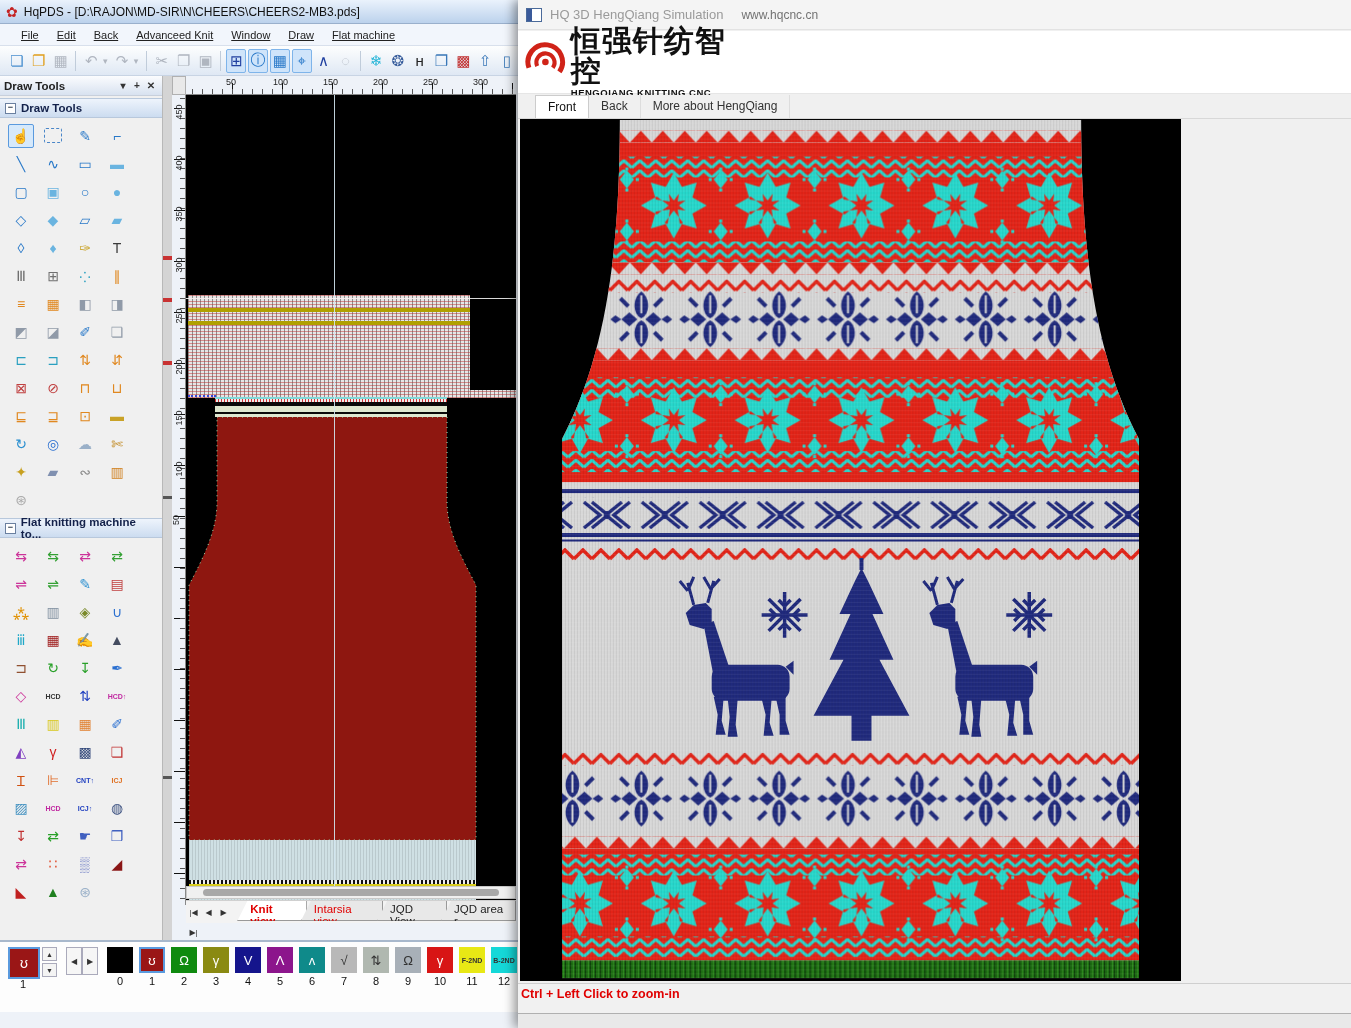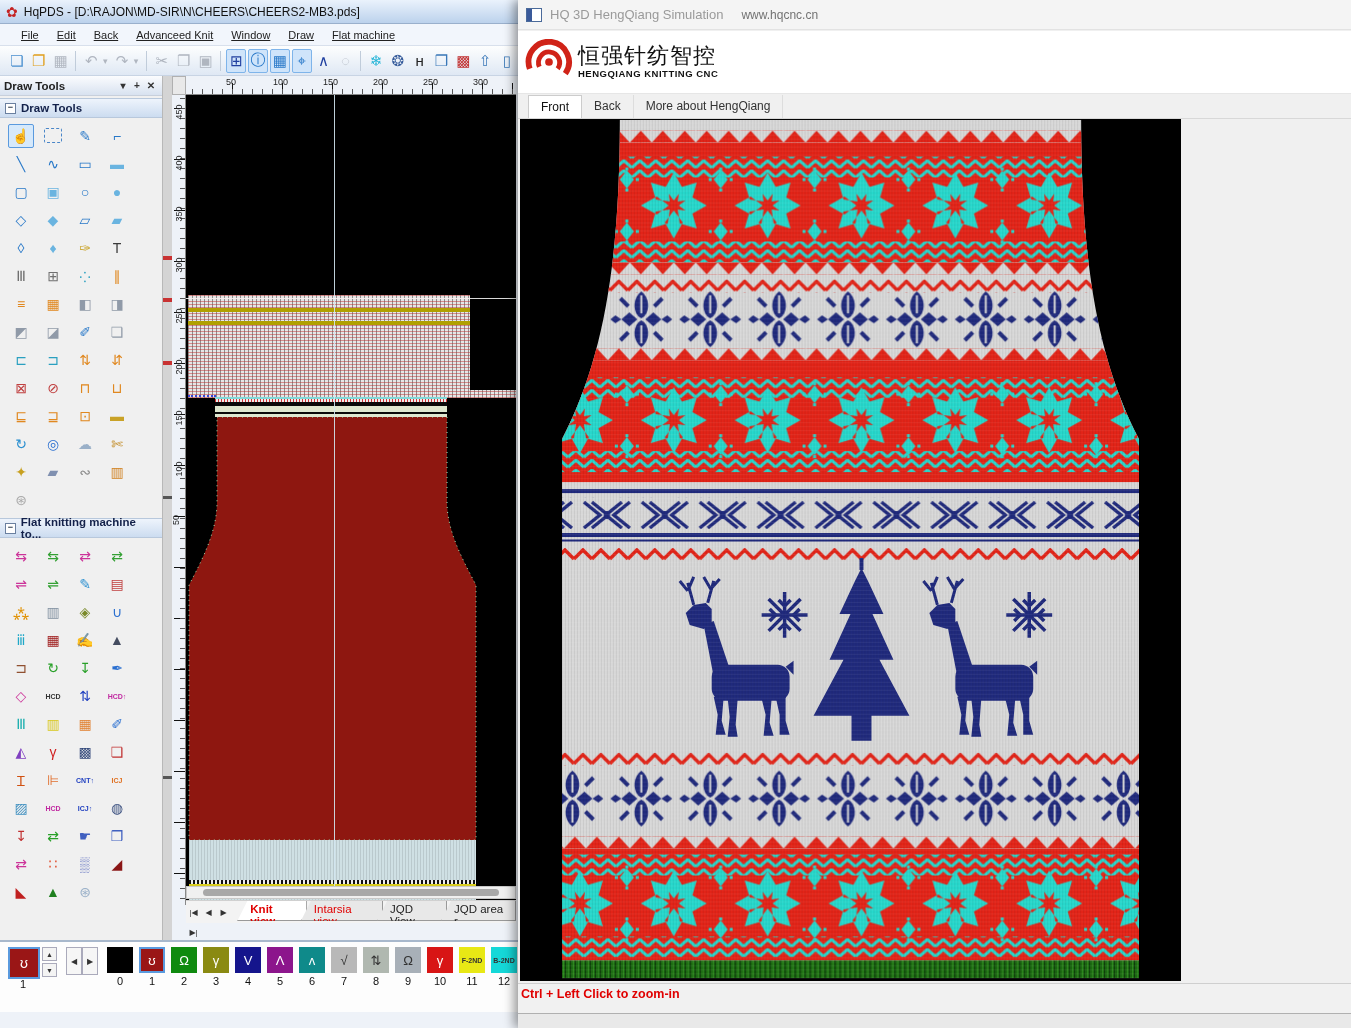--- a/index.html
+++ b/index.html
@@ -108,23 +108,23 @@
   #statusbar{position:absolute;left:0;top:1012px;width:518px;height:16px;background:#f0f0f0;border-top:1px solid #c0c0c0;display:flex;align-items:center;font-size:11.5px;color:#111;box-sizing:border-box;}
   .stseg{padding-left:8px;border-right:1px solid #c0c0c0;height:100%;display:flex;align-items:center;box-sizing:border-box;}
   
   #sim{position:absolute;left:518px;top:0;width:833px;height:1028px;background:#f0f0f0;box-shadow:-4px 0 10px rgba(0,0,0,.4);}
   #sim-titlebar{position:absolute;left:0;top:0;width:833px;height:30px;background:#f4f4f4;border-bottom:1px solid #e2e2e2;display:flex;align-items:center;gap:8px;padding-left:8px;box-sizing:border-box;}
   #sim-ico{width:14px;height:12px;border:1px solid #4a6a9a;background:linear-gradient(90deg,#3a5a9a 35%,#fff 35%);}
   #sim-title{font-size:13px;color:#9a9a9a;}
   #sim-url{font-size:12px;color:#737373;margin-left:10px;}
   #sim-logo{position:absolute;left:0;top:31px;width:833px;height:62px;background:#fff;border-bottom:1px solid #e6e6e6;}
   #logo-box{position:absolute;left:2px;top:2px;width:210px;height:58px;background:#fff;display:flex;align-items:center;gap:4px;padding-left:4px;box-sizing:border-box;}
-  #logo-txt .cn{font-size:22px;font-weight:normal;color:#111;line-height:1;letter-spacing:1px;}
+  #logo-txt .cn{font-size:30px;font-weight:bold;color:#111;line-height:1;letter-spacing:1px;}
   #logo-txt .en{font-size:9.5px;font-weight:bold;color:#111;letter-spacing:.5px;margin-top:1px;}
-  #simtabs{position:absolute;left:0;top:95px;width:833px;height:24px;background:#f0f0f0;border-bottom:1px solid #d8d8d8;display:flex;align-items:stretch;padding-left:10px;box-sizing:border-box;}
+  #simtabs{position:absolute;left:0;top:95px;width:833px;height:24px;background:#f0f0f0;border-bottom:1px solid #d8d8d8;display:flex;align-items:stretch;padding-left:17px;box-sizing:border-box;}
   .stab{font-size:12px;color:#333;padding:4px 12px 0 12px;border-right:1px solid #ddd;}
   .stab.on{background:#fff;border:1px solid #ccc;border-bottom:none;color:#111;}
   #sim-view{position:absolute;left:2px;top:119px;width:661px;height:862px;background:#000;}
   #sim-hint{position:absolute;left:0;top:983px;width:833px;height:30px;background:#f1f1f1;border-top:1px solid #cfcfcf;font-size:12.5px;font-weight:bold;color:#e00000;padding:3px 0 0 3px;box-sizing:border-box;}
   #sim-bottom{position:absolute;left:0;top:1013px;width:833px;height:15px;background:#e9e9e9;border-top:1px solid #b0b0b0;box-sizing:border-box;}
   
   .f-red{fill:var(--c-red);} .f-cyan{fill:var(--c-cyan);} .f-navy{fill:var(--c-navy);}
   .f-white{fill:var(--c-white);} .f-green{fill:var(--c-green);}
   .k-red{stroke:var(--c-red);} .k-cyan{stroke:var(--c-cyan);} .k-navy{stroke:var(--c-navy);} .k-white{stroke:var(--c-white);}
   .lc-body{fill:var(--lc-body);}

